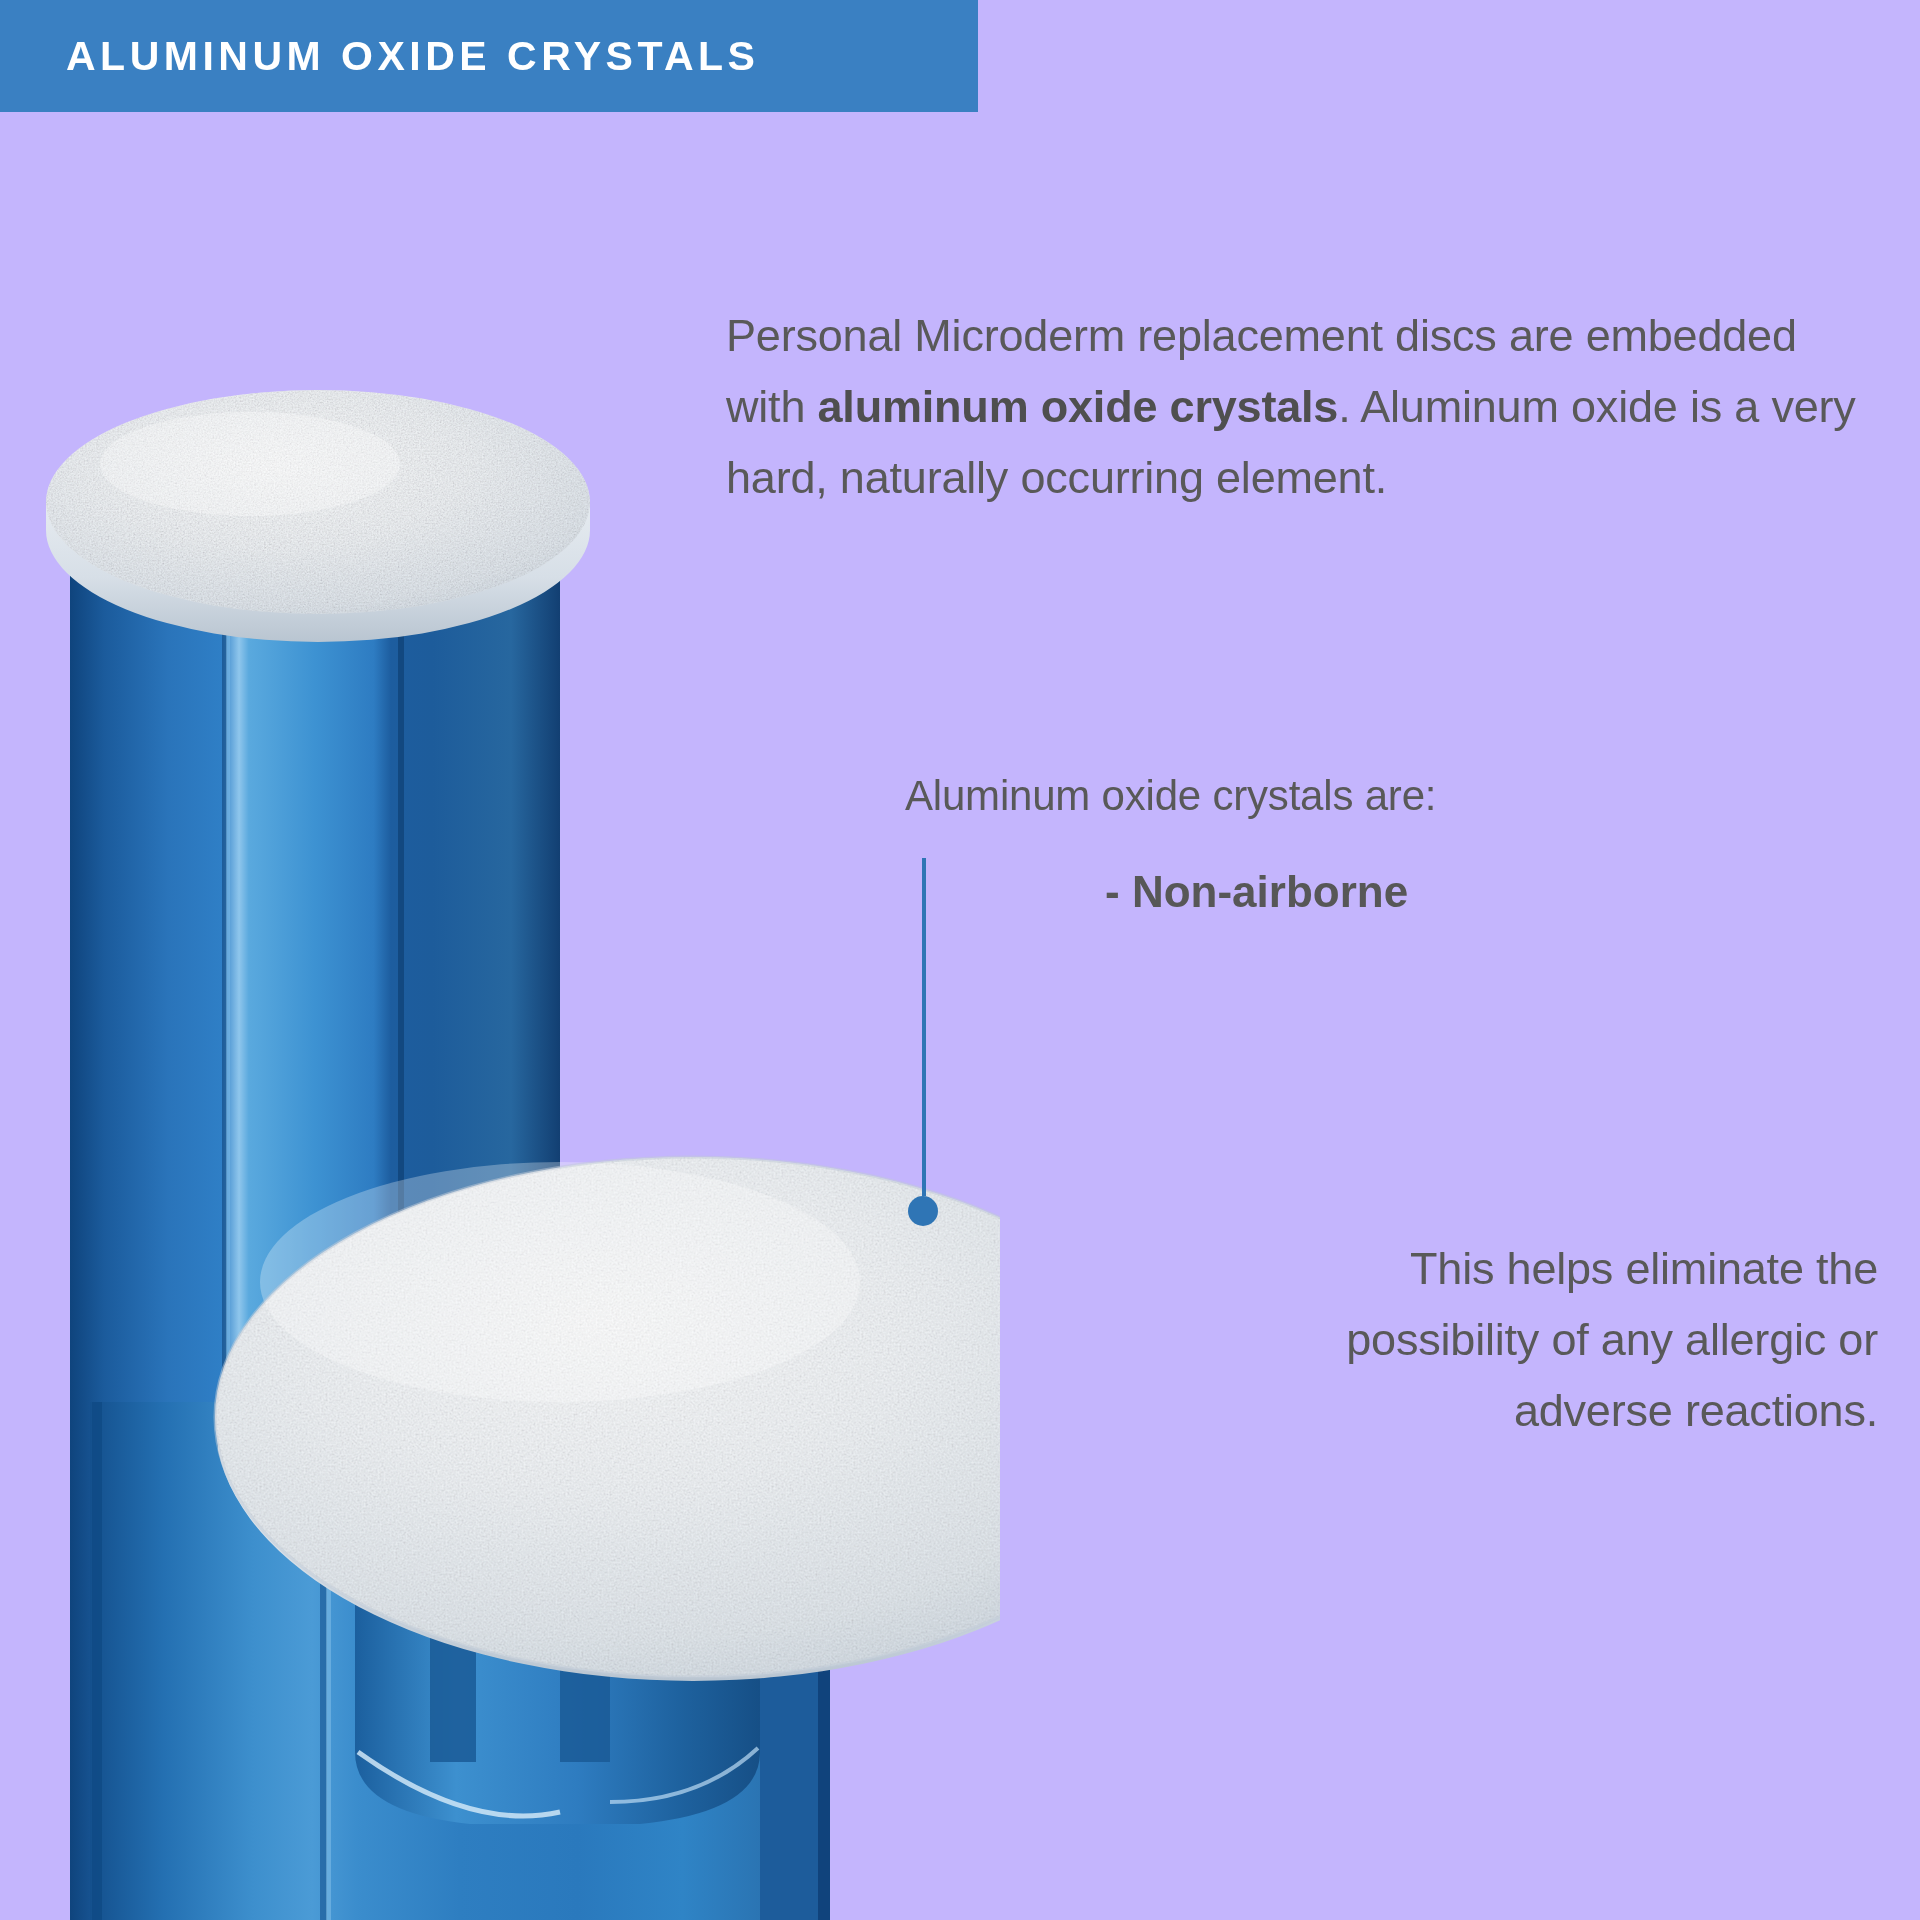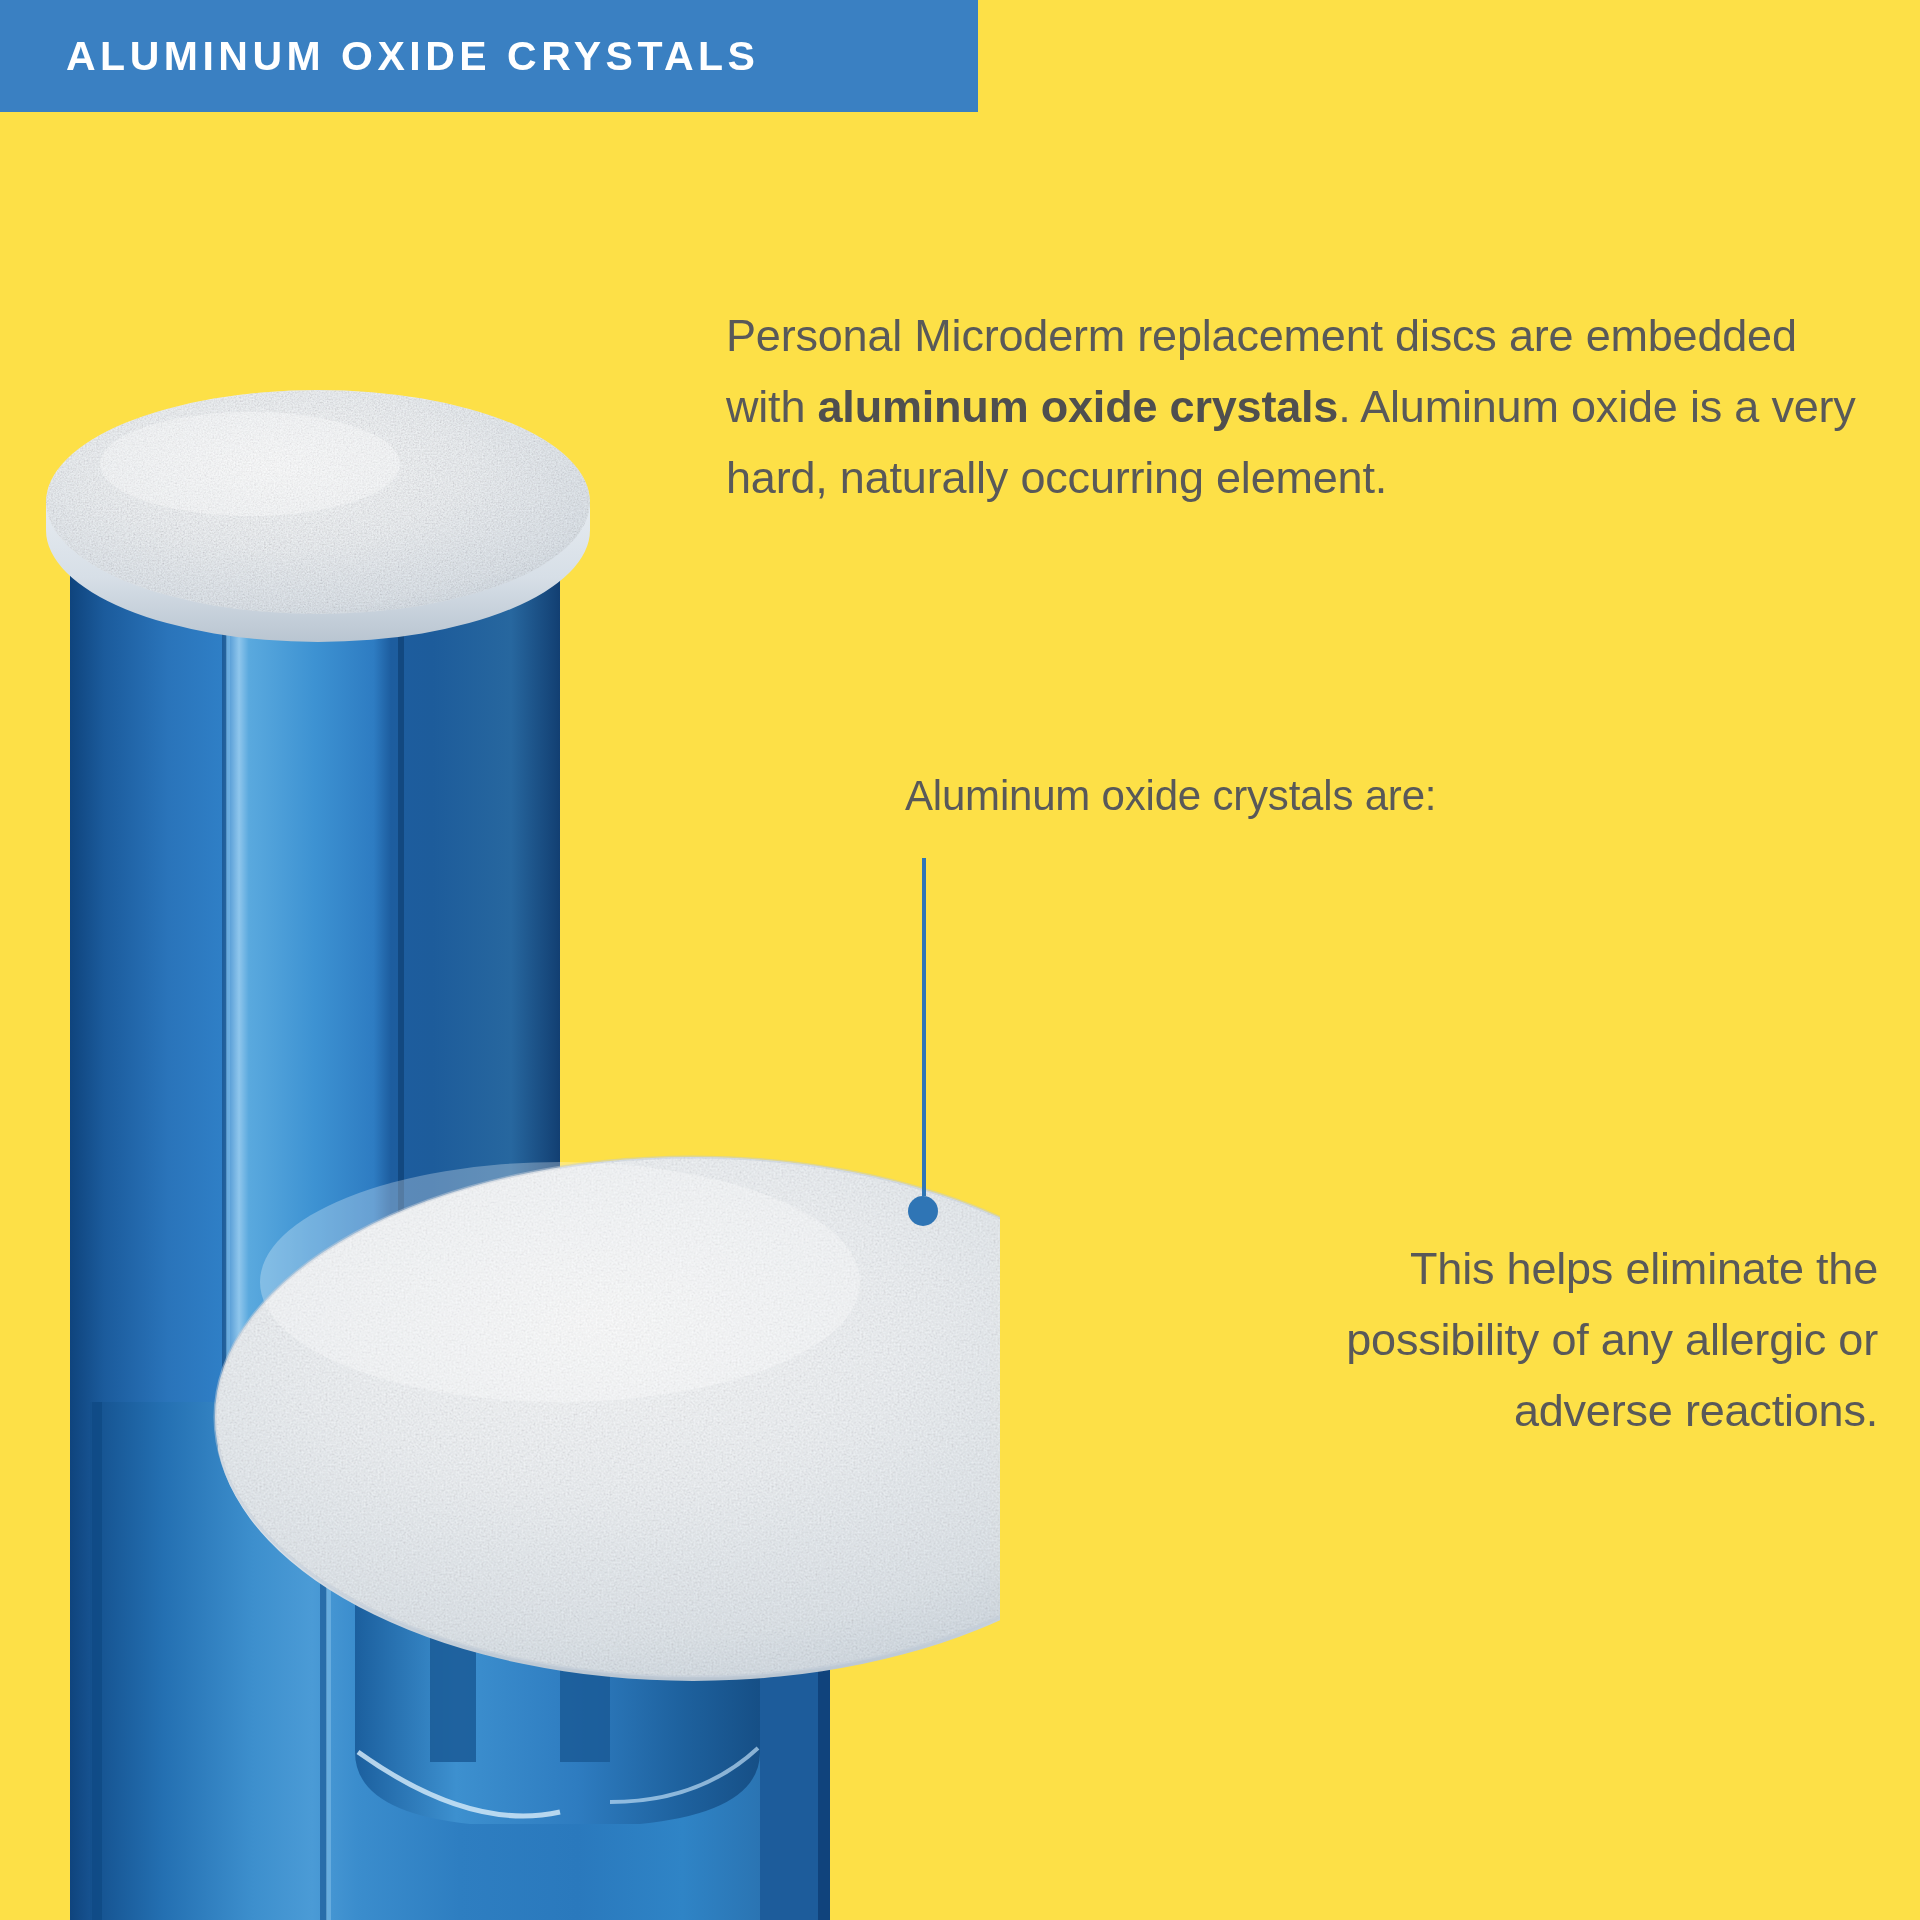--- a/index.html
+++ b/index.html
@@ -9,21 +9,21 @@
     height: 1920px;
     background: #ffffff;
     font-family: "Liberation Sans", sans-serif;
     overflow: hidden;
   }
 
   #stage {
     position: relative;
     width: 1920px;
     height: 1920px;
-    background: #fde047;
+    background: #c4b5fd;
   }
 
   
   .banner {
     position: absolute;
     left: 0;
     top: 0;
     width: 978px;
     height: 112px;
     background: #3a80c2;
@@ -254,20 +254,23 @@
     <div class="banner-title">ALUMINUM OXIDE CRYSTALS</div>
   </div>
 
   <div class="copy para-intro">
     <span>Personal Microderm replacement discs are embedded with </span><b>aluminum oxide crystals</b><span>. Aluminum oxide is a very hard, naturally occurring element.</span>
   </div>
 
   <div class="copy crystals-heading">Aluminum oxide crystals are:</div>
 
   <div class="copy bullets">
+    <div class="bullet-row">
+      <span class="dash">- </span><span>Non-airborne</span>
+    </div>
   </div>
 
   <div class="callout-line"></div>
   <div class="callout-dot"></div>
 
   <div class="copy para-outro">This helps eliminate the possibility of any allergic or adverse reactions.</div>
 
 </div>
 
 </body></html>

